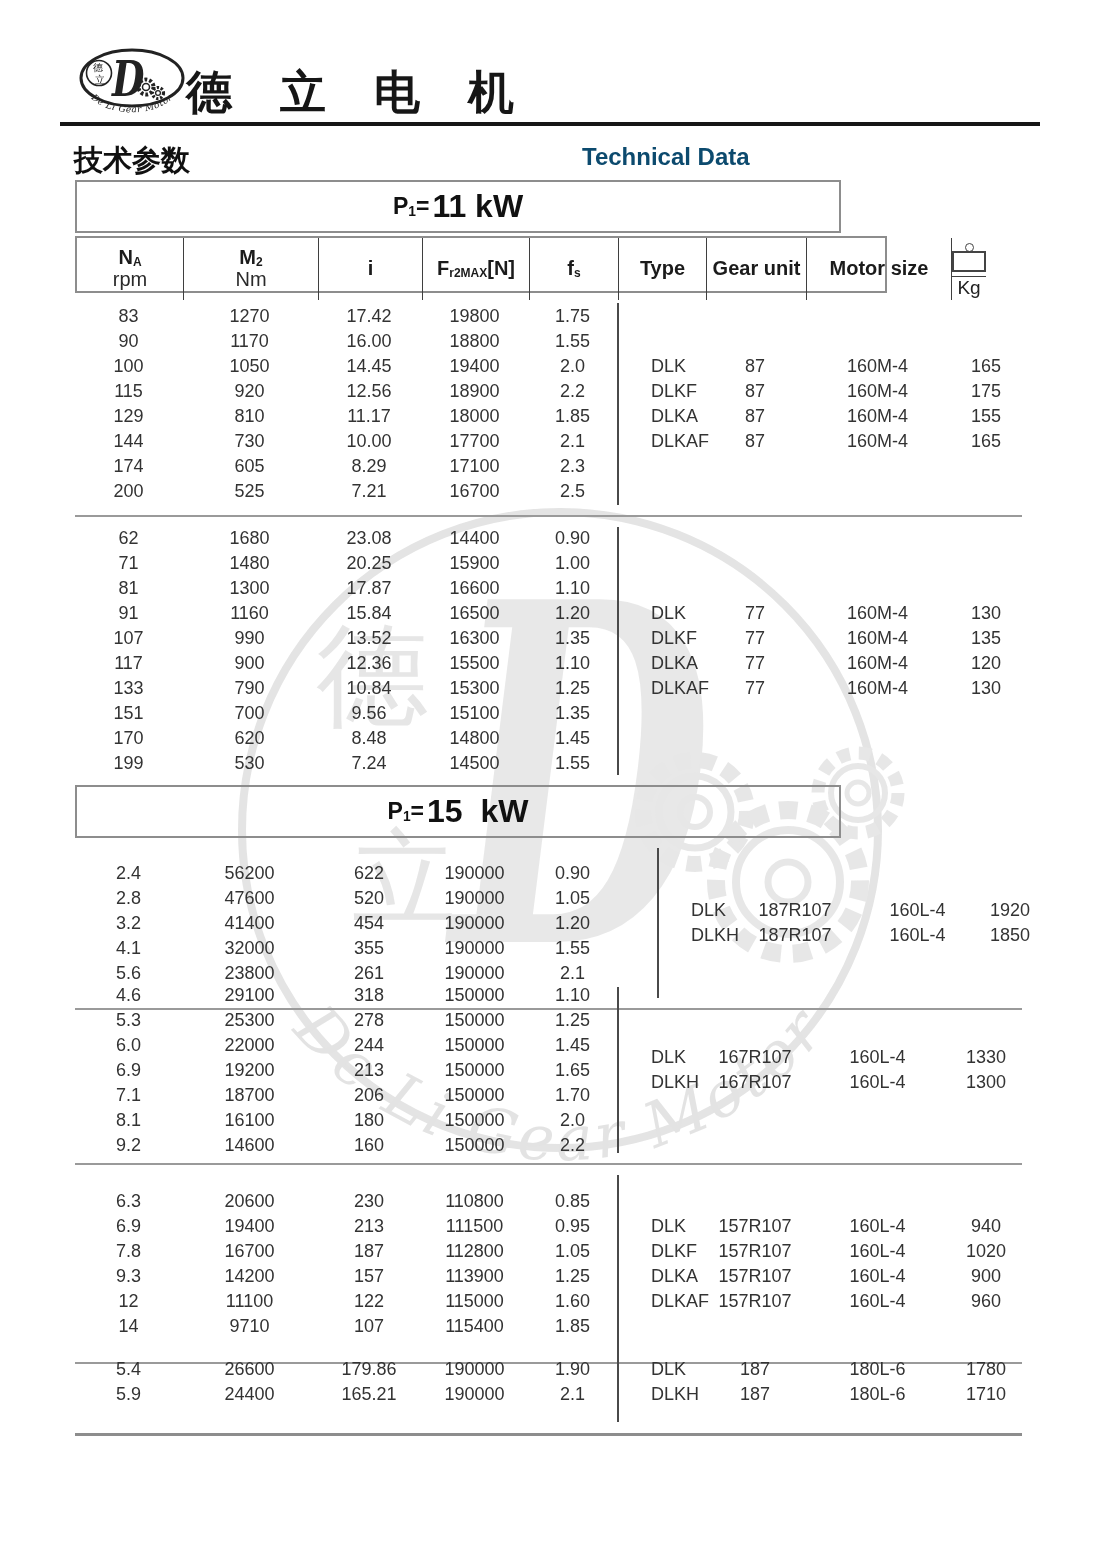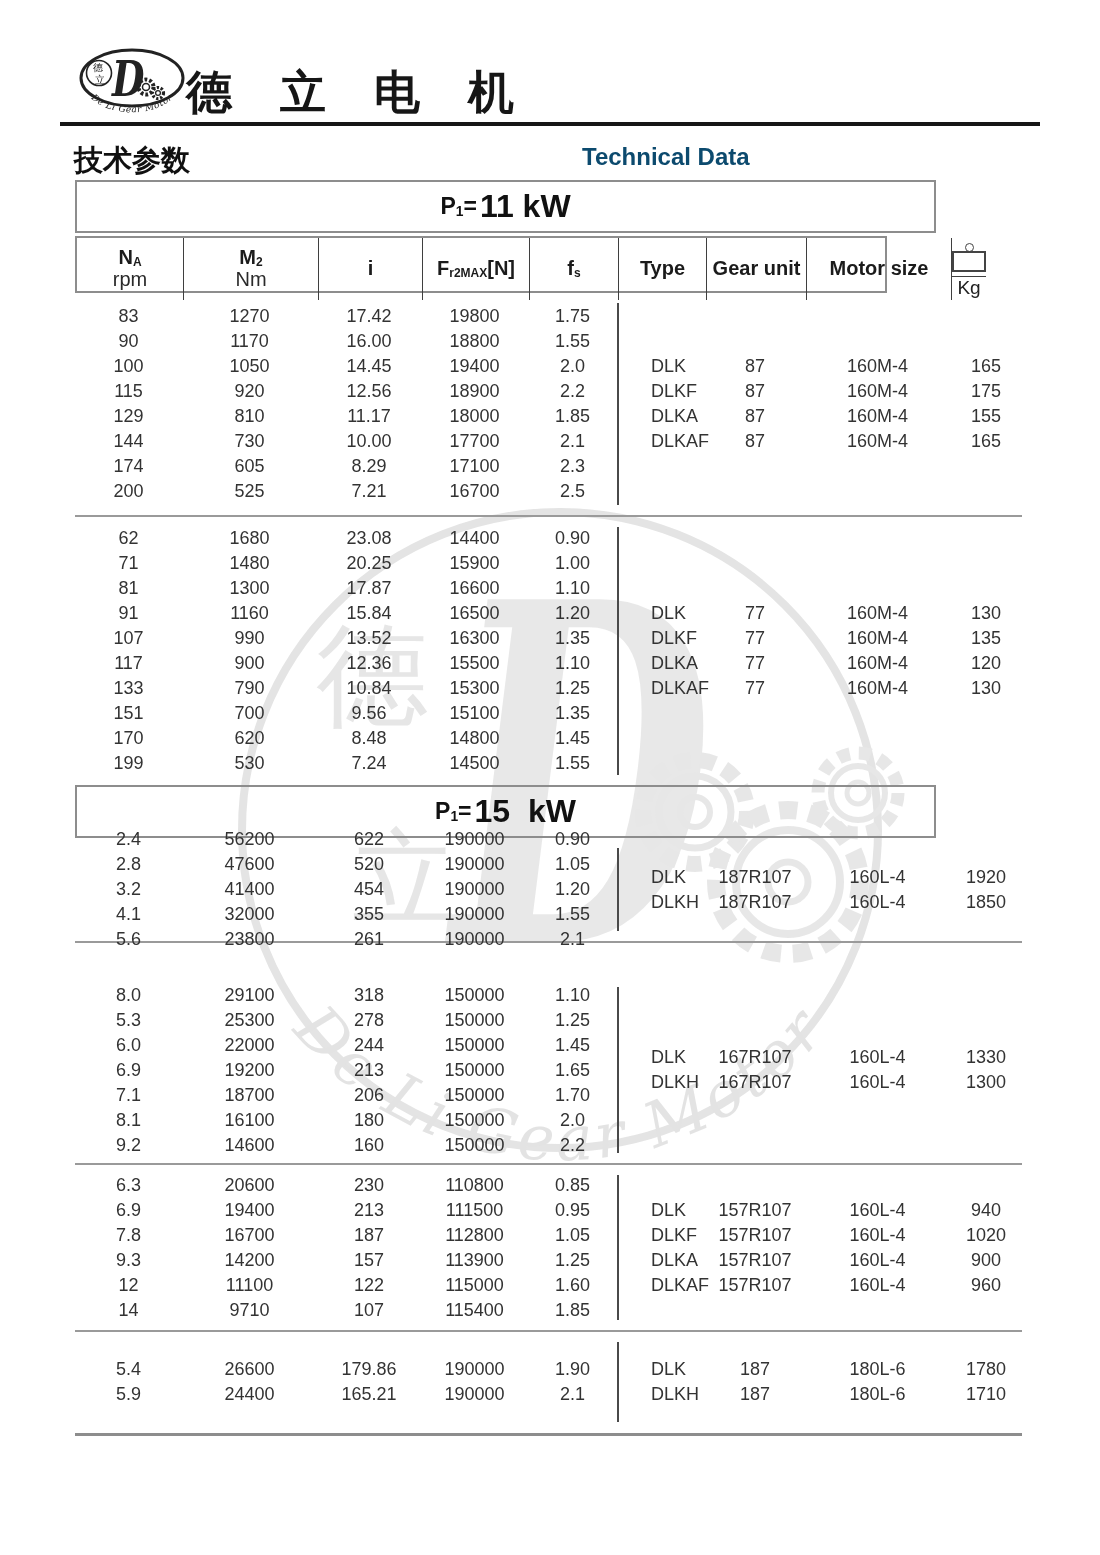--- a/index.html
+++ b/index.html
@@ -10,21 +10,21 @@
 
   
   .logo{position:absolute;left:74px;top:46px;width:122px;height:88px;}
   .brand{position:absolute;left:186px;top:62px;font-family:"DejaVu Serif",serif;font-weight:bold;
          font-size:46px;letter-spacing:16px;color:#161616;}
   .top-rule{position:absolute;left:60px;top:122px;width:980px;height:4px;background:#161616;}
   .title-cn{position:absolute;left:74px;top:141px;font-size:29px;font-weight:bold;color:#101010;}
   .title-en{position:absolute;left:582px;top:143px;font-size:24px;font-weight:bold;color:#0c4a6e;}
 
   
-  .banner{position:absolute;left:75px;width:861px;height:53px;border:2px solid #8d8d8d;
+  .banner{position:absolute;left:75px;width:766px;height:53px;border:2px solid #8d8d8d;
           box-sizing:border-box;display:flex;align-items:center;justify-content:center;background:transparent;}
   .banner1{top:180px;} .banner2{top:785px;}
   .p-small{font-weight:bold;font-size:23px;color:#111;}
   .p-big{font-weight:bold;font-size:32px;color:#111;white-space:pre;margin-left:3px;}
   .sub{font-size:0.6em;font-weight:inherit;vertical-align:-0.18em;}
 
   
   .theader{position:absolute;left:75px;top:236px;width:812px;height:57px;border:2px solid #8d8d8d;
            box-sizing:border-box;display:grid;grid-template-columns:107px 135px 104px 107px 89px 88px 100px 145px 1fr;}
   .hcell{border-right:1.5px solid #3f3f3f;display:flex;flex-direction:column;align-items:center;justify-content:center;}
@@ -34,23 +34,23 @@
   .kg-cell{justify-content:flex-start;padding-top:5px;}
   .kg-knob{width:7px;height:7px;border:1.6px solid #444;border-radius:50%;margin:0 auto;background:transparent;}
   .kg-box{width:34px;height:21px;border:2px solid #444;margin-top:-1px;box-sizing:border-box;}
   .kg-divider{align-self:stretch;border-top:1.5px solid #3f3f3f;margin-top:4px;}
   .kg-label{font-size:19px;color:#222;line-height:1.2;}
 
   
   .block{position:absolute;left:75px;width:947px;display:flex;box-sizing:border-box;}
   .b1{top:293px;height:224px;border-bottom:2px solid #9a9a9a;}
   .b2{top:517px;height:268px;}
-  .b3{top:838px;height:105px;border-bottom:2px solid #9a9a9a;}
+  .b3{top:838px;height:172px;border-bottom:2px solid #9a9a9a;gap:40px;}
   .b4{top:977px;height:188px;border-bottom:2px solid #9a9a9a;}
-  .b5{top:1165px;height:167px;border-bottom:2px solid #9a9a9a;}
+  .b5{top:1165px;height:199px;border-bottom:2px solid #9a9a9a;}
   .b6{top:1332px;height:100px;}
   .vals{width:542px;display:grid;grid-template-columns:107px 135px 104px 107px 89px;
         grid-auto-rows:25px;align-content:center;}
   .models{flex:1;margin:10px 0;border-left:2px solid #4a4a4a;display:grid;
           grid-template-columns:86px 100px 145px 1fr;grid-auto-rows:25px;align-content:center;}
   .cell{display:flex;align-items:center;justify-content:center;font-size:18px;color:#333;white-space:nowrap;}
   .rc0{justify-content:flex-start;padding-left:32px;box-sizing:border-box;}
 
   
   .footer-rule{position:absolute;left:75px;top:1433px;width:947px;height:3px;background:#8d8d8d;}
@@ -332,21 +332,21 @@
           <div class="cell rc2">160L-4</div>
           <div class="cell rc3">1920</div>
           <div class="cell rc0">DLKH</div>
           <div class="cell rc1">187R107</div>
           <div class="cell rc2">160L-4</div>
           <div class="cell rc3">1850</div>
         </div>
     </div>
     <div class="block b4">
       <div class="vals">
-          <div class="cell lc0">8.0</div>
+          <div class="cell lc0">4.6</div>
           <div class="cell lc1">29100</div>
           <div class="cell lc2">318</div>
           <div class="cell lc3">150000</div>
           <div class="cell lc4">1.10</div>
           <div class="cell lc0">5.3</div>
           <div class="cell lc1">25300</div>
           <div class="cell lc2">278</div>
           <div class="cell lc3">150000</div>
           <div class="cell lc4">1.25</div>
           <div class="cell lc0">6.0</div>

